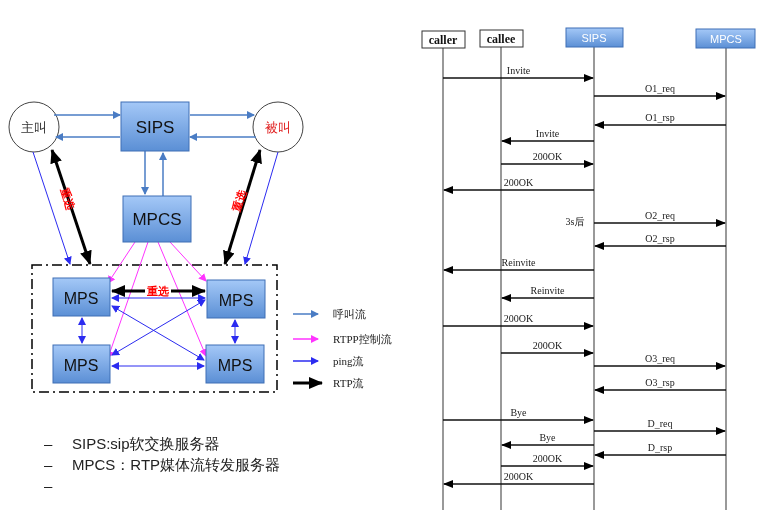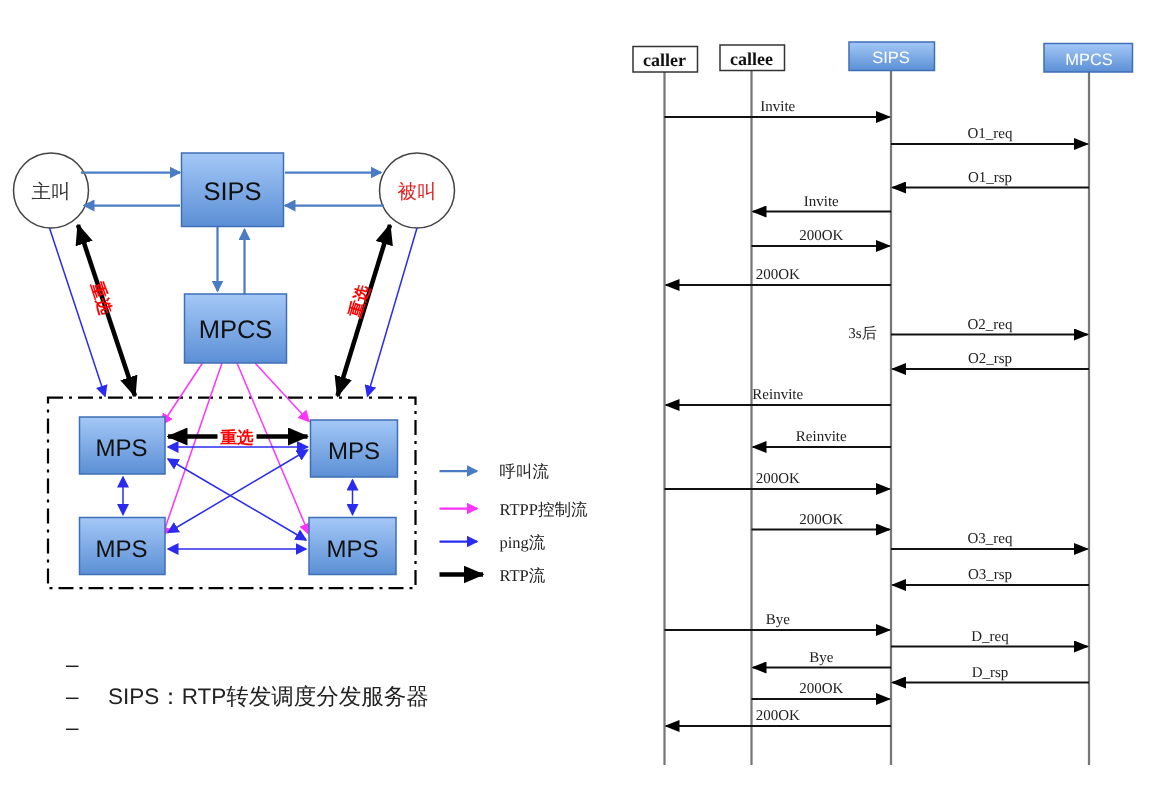--- a/index.html
+++ b/index.html
@@ -166,21 +166,22 @@
         <line x1="594" y1="484" x2="444" y2="484" stroke="#111" stroke-width="1.3" marker-end="url(#arrSeq)"></line>
         <text x="518.5" y="480" text-anchor="middle" font-size="10" fill="#222">200OK</text>
       </g>
     <text x="575" y="225" text-anchor="middle" font-size="10" fill="#222">3s后</text>
   </g>
 </svg>
 
 <div class="bullets">
   <div class="row">
       <span class="dash">–</span>
+      <span>SIPS:sip软交换服务器</span>
     </div>
   <div class="row">
       <span class="dash">–</span>
-      <span>SIPS：RTP转发调度分发服务器</span>
+      <span>MPCS：RTP媒体流转发服务器</span>
     </div>
   <div class="row">
       <span class="dash">–</span>
     </div>
 </div>
 
 </body></html>

